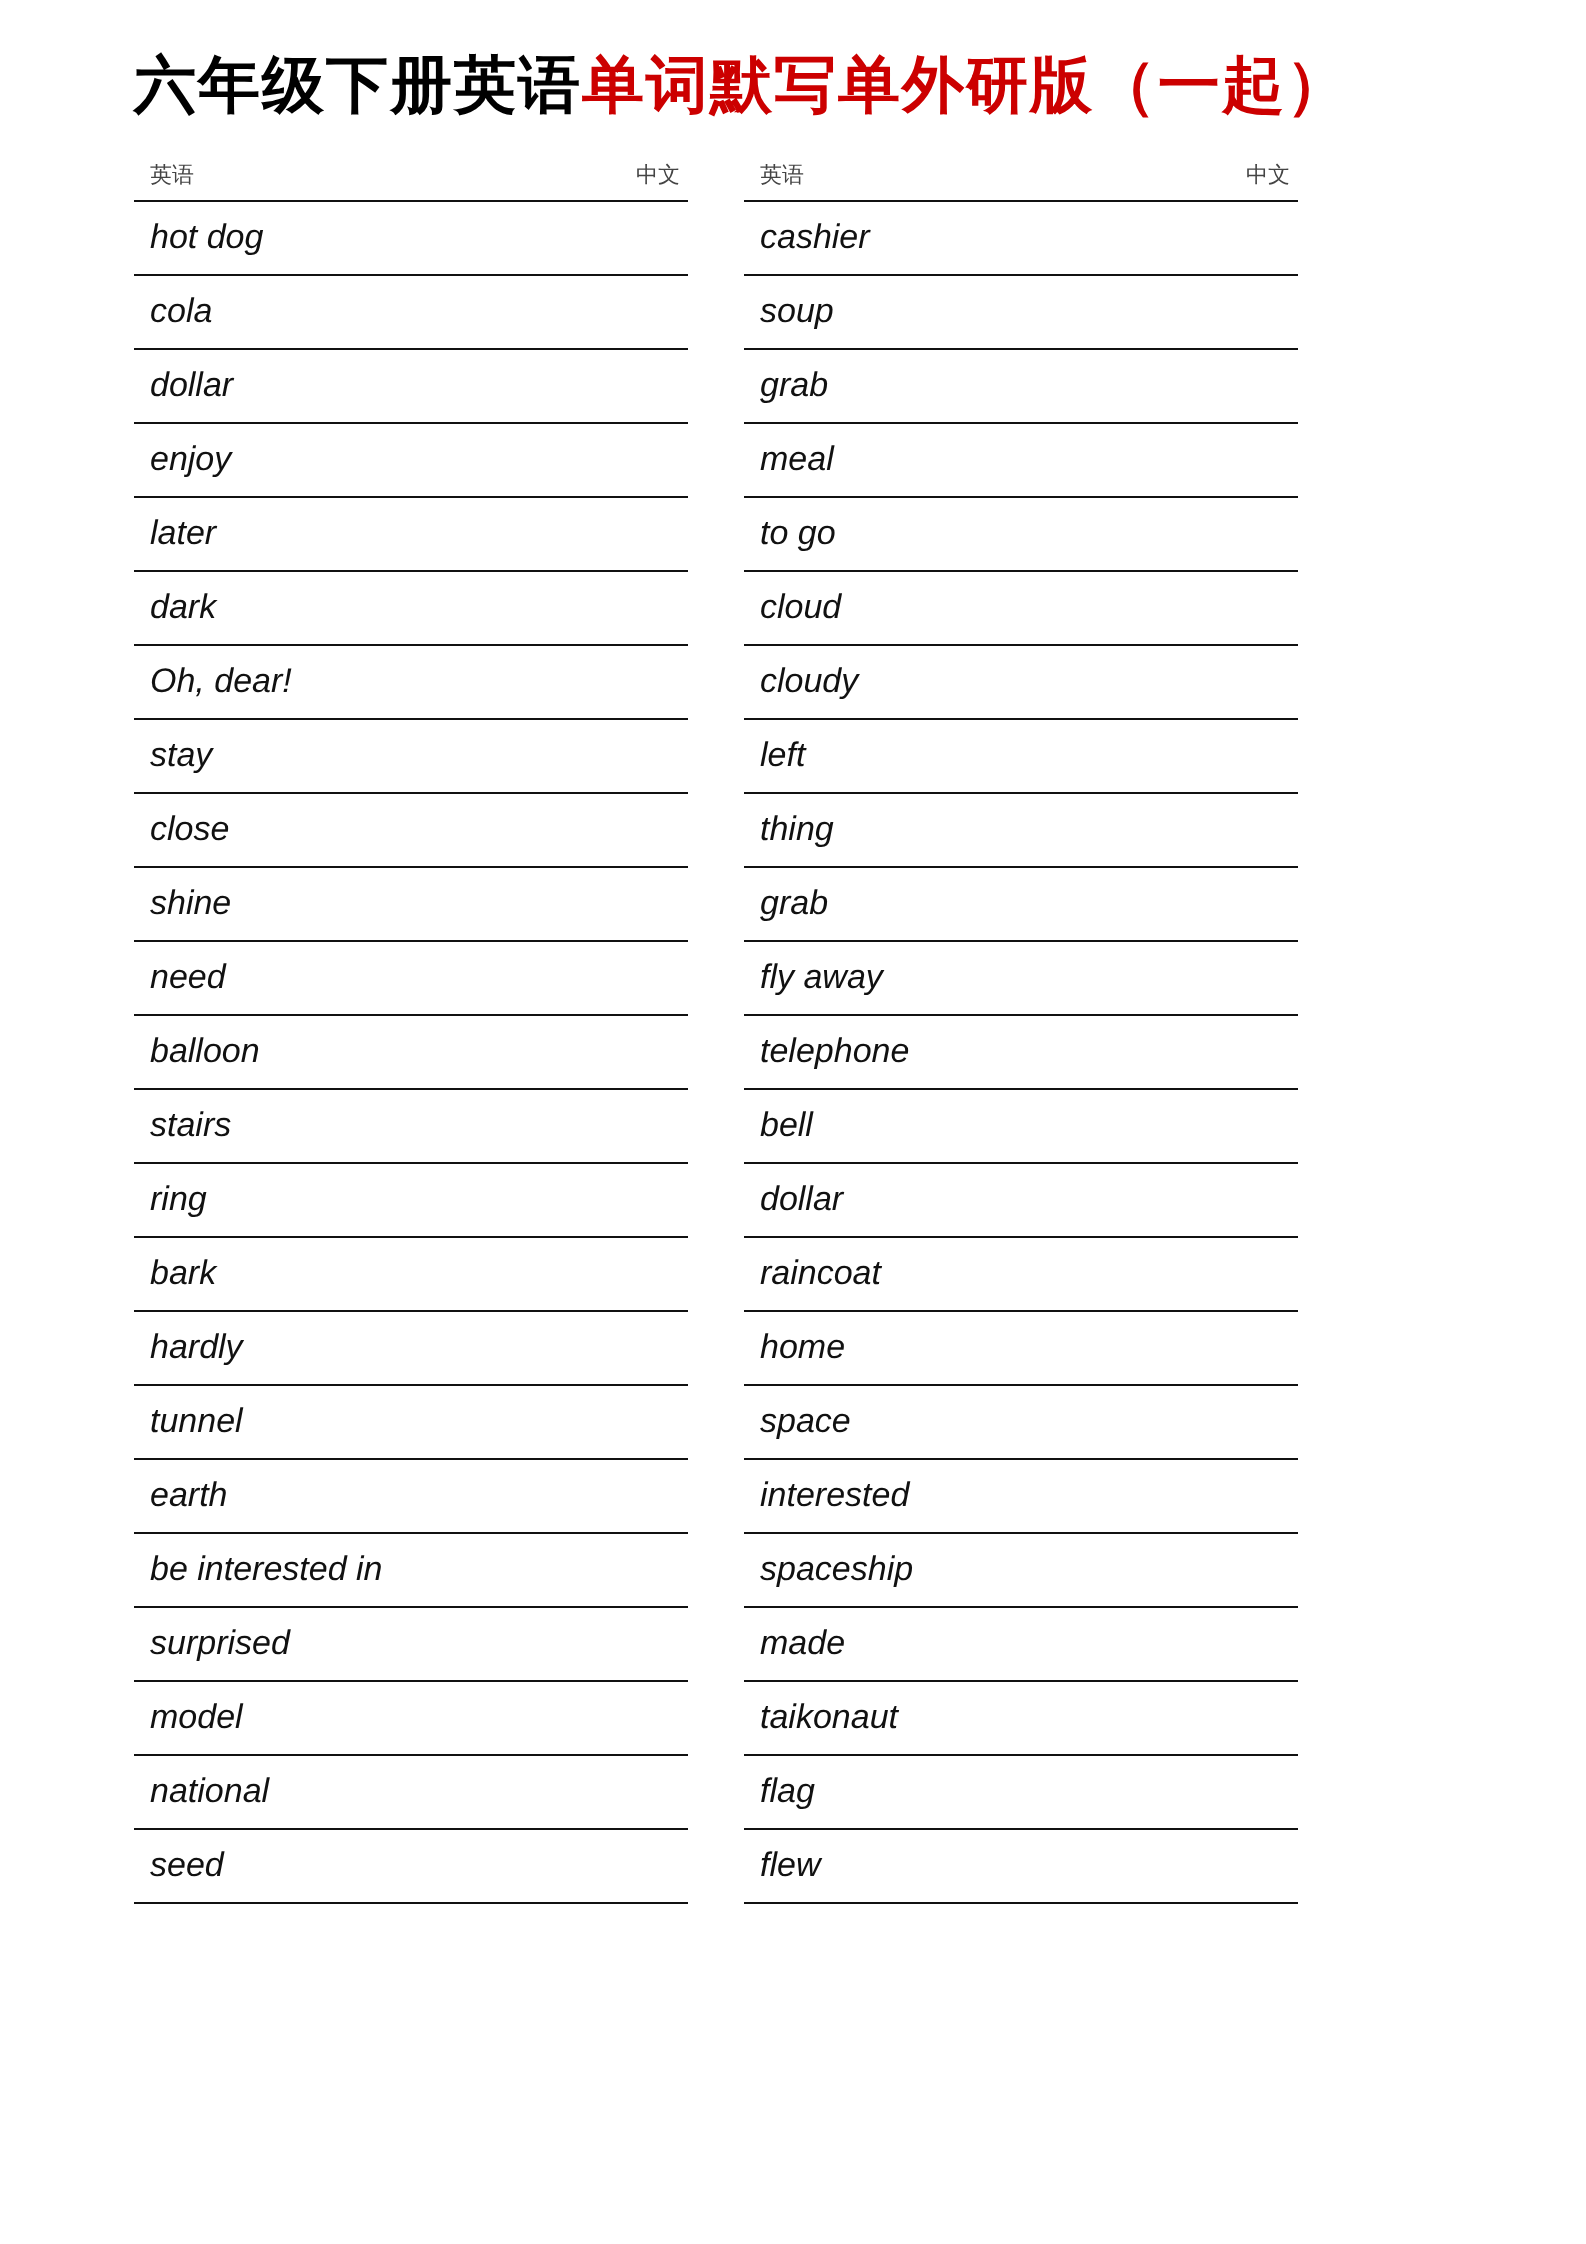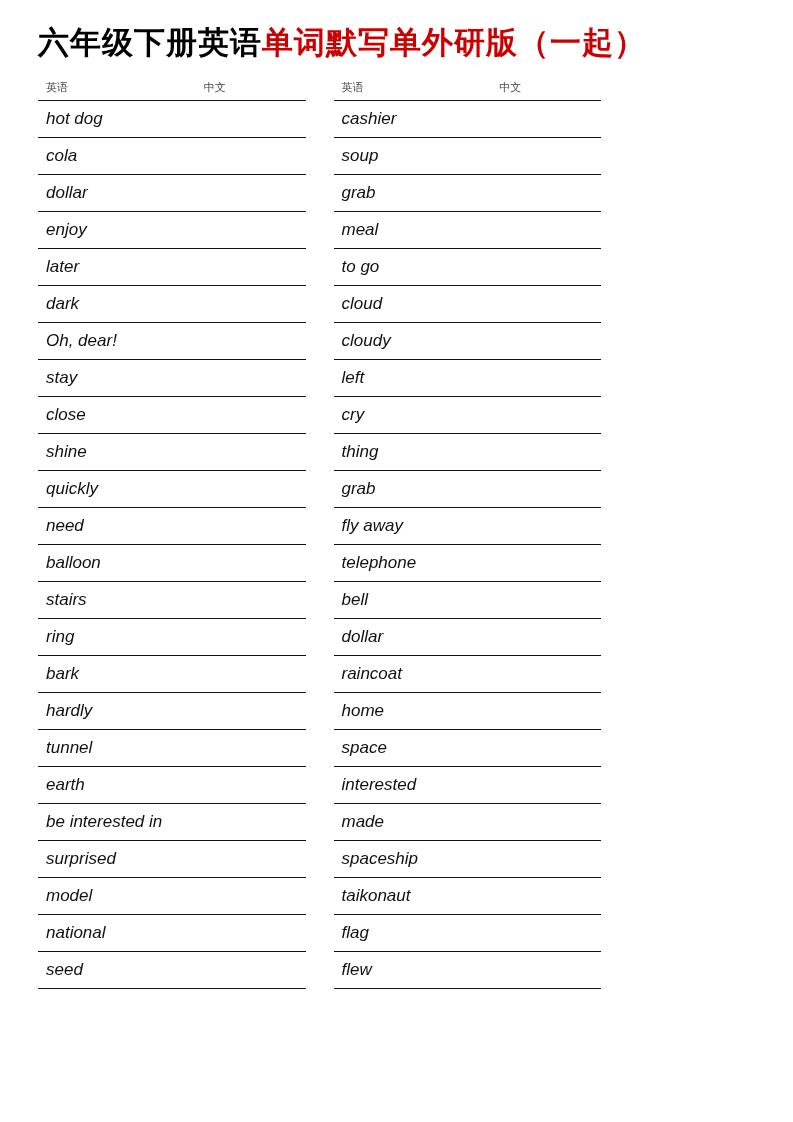--- a/index.html
+++ b/index.html
@@ -12,21 +12,22 @@
     background: #ffffff;
     font-family: "Liberation Sans", sans-serif;
     color: #000000;
     overflow: hidden;
   }
   .page {
     width: 639px;
     height: 1122px;
     position: relative;
     box-sizing: border-box;
-    padding: 18px 38px 0 38px;
+    padding: 18px 38px 0 19px;
+    margin-left: 48px;
   }
   .title {
     text-align: center;
     font-size: 31px;
     line-height: 42px;
     font-weight: 700;
     letter-spacing: 1px;
     white-space: nowrap;
     margin: 4px 0 14px 0;
   }
@@ -53,20 +54,21 @@
   table.wordlist th {
     font-weight: 400;
     font-size: 11px;
     color: #444444;
     text-align: left;
     padding: 2px 4px 5px 8px;
     border-bottom: 1.6px solid #111111;
   }
   table.wordlist th.col-cn {
     padding-left: 0;
+    text-align: right;
   }
   table.wordlist td {
     height: 36px;
     font-size: 17px;
     font-style: italic;
     color: #111111;
     padding: 0 4px 0 8px;
     border-bottom: 1.6px solid #111111;
     vertical-align: middle;
     white-space: nowrap;
@@ -137,24 +139,20 @@
             </tr>
           <tr>
               <td>close</td>
               <td class="cn-cell"></td>
             </tr>
           <tr>
               <td>shine</td>
               <td class="cn-cell"></td>
             </tr>
           <tr>
-              <td>quickly</td>
-              <td class="cn-cell"></td>
-            </tr>
-          <tr>
               <td>need</td>
               <td class="cn-cell"></td>
             </tr>
           <tr>
               <td>balloon</td>
               <td class="cn-cell"></td>
             </tr>
           <tr>
               <td>stairs</td>
               <td class="cn-cell"></td>
@@ -242,24 +240,20 @@
             </tr>
           <tr>
               <td>cloudy</td>
               <td class="cn-cell"></td>
             </tr>
           <tr>
               <td>left</td>
               <td class="cn-cell"></td>
             </tr>
           <tr>
-              <td>cry</td>
-              <td class="cn-cell"></td>
-            </tr>
-          <tr>
               <td>thing</td>
               <td class="cn-cell"></td>
             </tr>
           <tr>
               <td>grab</td>
               <td class="cn-cell"></td>
             </tr>
           <tr>
               <td>fly away</td>
               <td class="cn-cell"></td>
@@ -286,25 +280,25 @@
             </tr>
           <tr>
               <td>space</td>
               <td class="cn-cell"></td>
             </tr>
           <tr>
               <td>interested</td>
               <td class="cn-cell"></td>
             </tr>
           <tr>
+              <td>spaceship</td>
+              <td class="cn-cell"></td>
+            </tr>
+          <tr>
               <td>made</td>
-              <td class="cn-cell"></td>
-            </tr>
-          <tr>
-              <td>spaceship</td>
               <td class="cn-cell"></td>
             </tr>
           <tr>
               <td>taikonaut</td>
               <td class="cn-cell"></td>
             </tr>
           <tr>
               <td>flag</td>
               <td class="cn-cell"></td>
             </tr>

